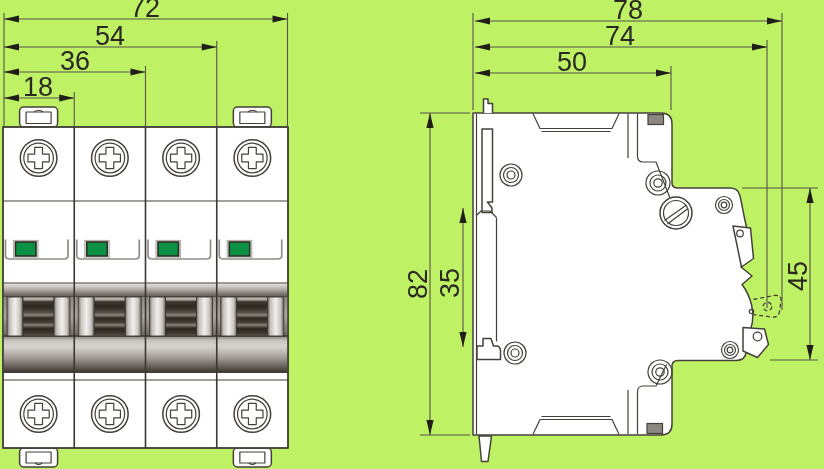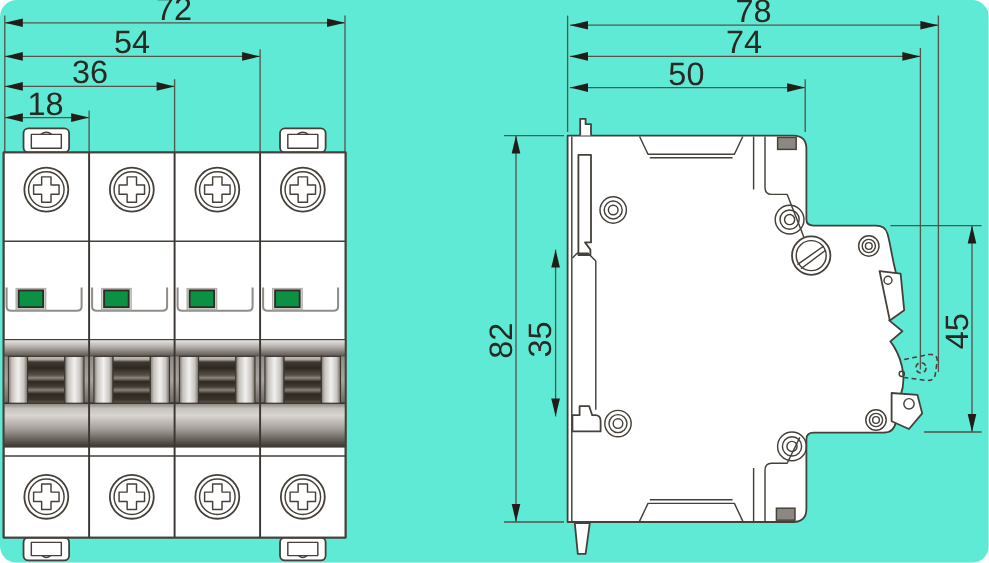--- a/index.html
+++ b/index.html
@@ -1,16 +1,16 @@
 <!DOCTYPE html>
 <html><head>
 <meta charset="utf-8">
 <style>
   html,body { margin:0; padding:0; background:#ffffff; }
-  .canvas { position:relative; width:824px; height:469px; background:#5eead4; overflow:hidden;border-radius:14px; }
+  .canvas { position:relative; width:824px; height:469px; background:#bef264; overflow:hidden; }
   svg { display:block; }
   .dl, .ext { stroke:#57524c; stroke-width:1.1; fill:none; }
   .arr { fill:#211d19; stroke:none; }
   .dimtxt { font-family:"Liberation Sans", sans-serif; font-size:27px; fill:#2b2722; text-anchor:middle; }
   .o  { stroke:#45403a; stroke-width:1.5; fill:none; stroke-linejoin:round; }
   .ow { stroke:#45403a; stroke-width:1.5; fill:#ffffff; stroke-linejoin:round; }
   .o2 { stroke:#45403a; stroke-width:1.2; fill:none; stroke-linejoin:round; }
   .gr { stroke:#8f8d89; stroke-width:1.7; fill:none; }
   .frame { stroke:#b3b0ab; stroke-width:1.2; fill:#efeeea; }
   .ind { stroke:#2e2c27; stroke-width:1.6; }

